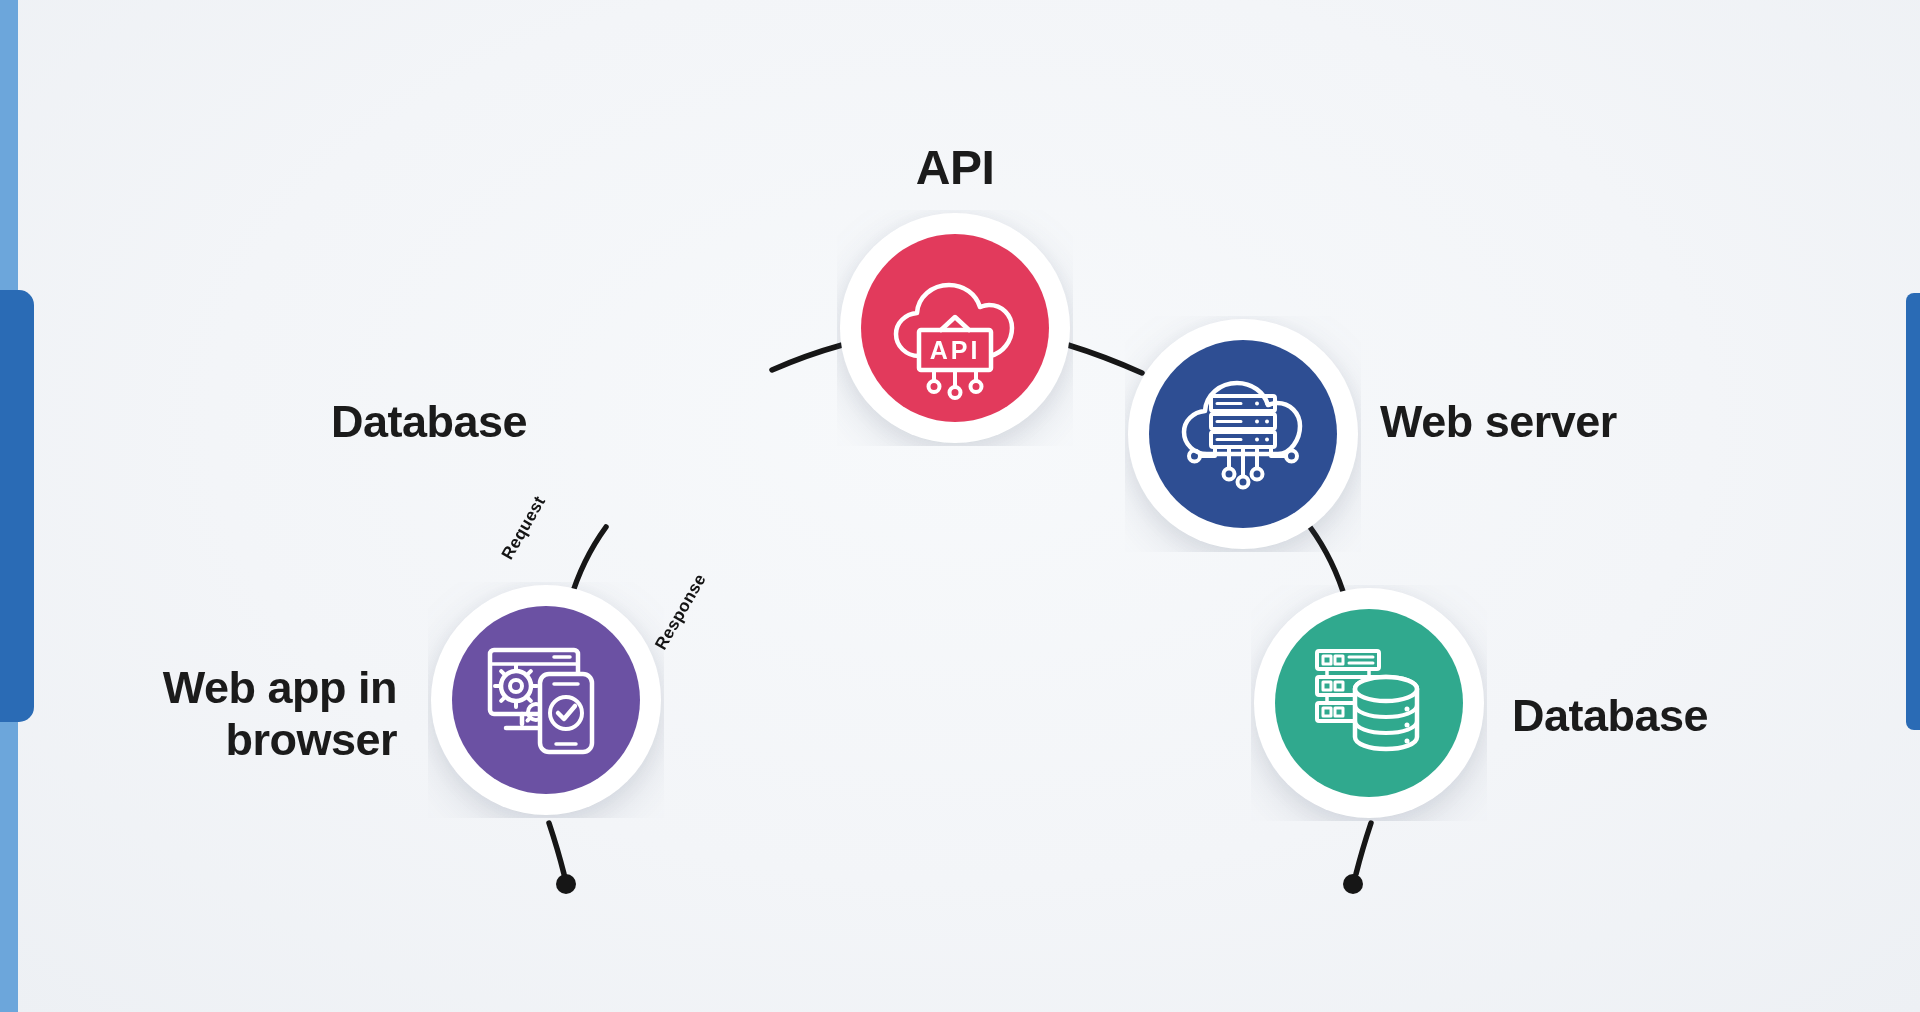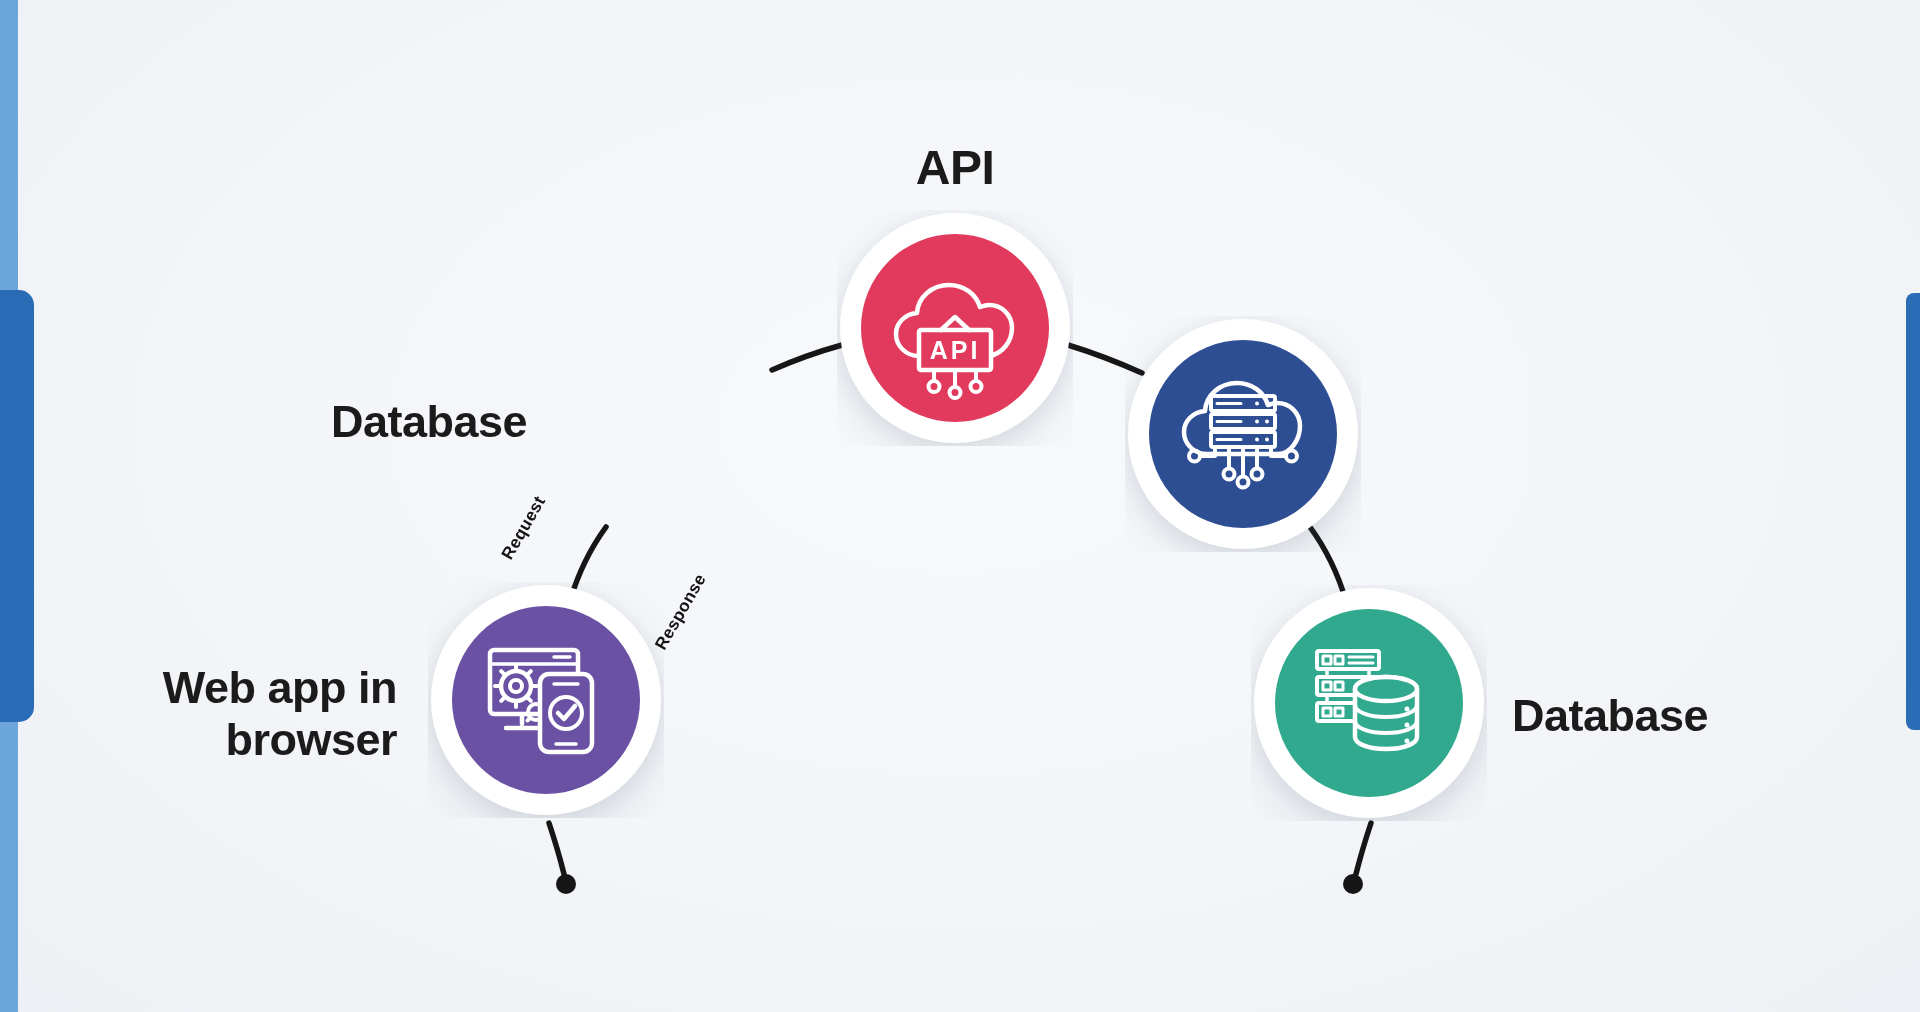--- a/index.html
+++ b/index.html
@@ -154,19 +154,20 @@
         <path d="M 80,112 C 80,119 94,124 111,124 C 128,124 142,119 142,112" stroke-width="4"></path>
         <circle cx="132" cy="100" r="2.5" fill="#fff" stroke="none"></circle>
         <circle cx="132" cy="116" r="2.5" fill="#fff" stroke="none"></circle>
         <circle cx="132" cy="132" r="2.5" fill="#fff" stroke="none"></circle>
       </g>
     </svg>
   </div>
 
   <div class="nlabel api" style="left:855px;top:140px;width:200px;">API</div>
   <div class="nlabel right-align" style="right:1393px;top:396px;">Database</div>
+  <div class="nlabel" style="left:1380px;top:396px;">Web server</div>
   <div class="nlabel" style="left:1512px;top:690px;">Database</div>
   <div class="nlabel right-align" style="right:1523px;top:662px;">
     <span style="display:block;">Web app in</span>
     <span style="display:block;">browser</span>
   </div>
 
 </div>
 
 </body></html>

